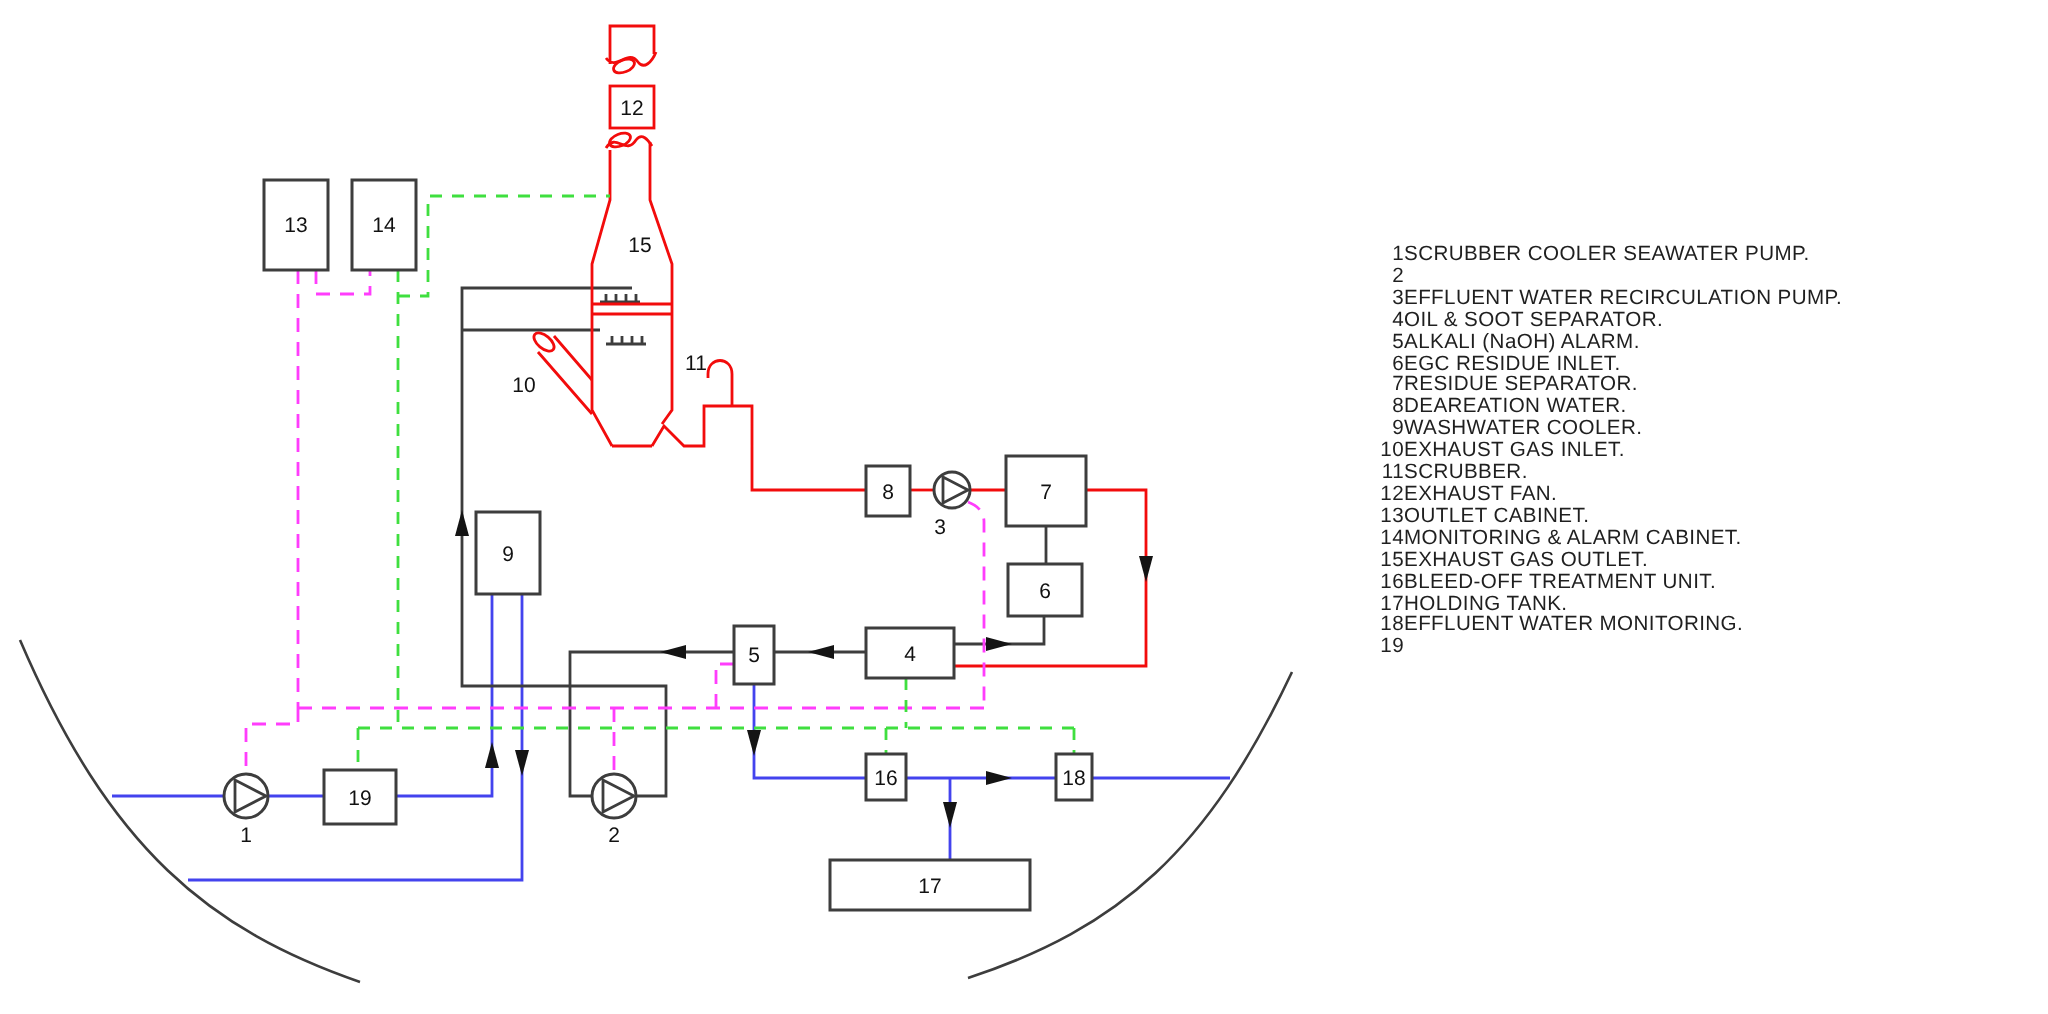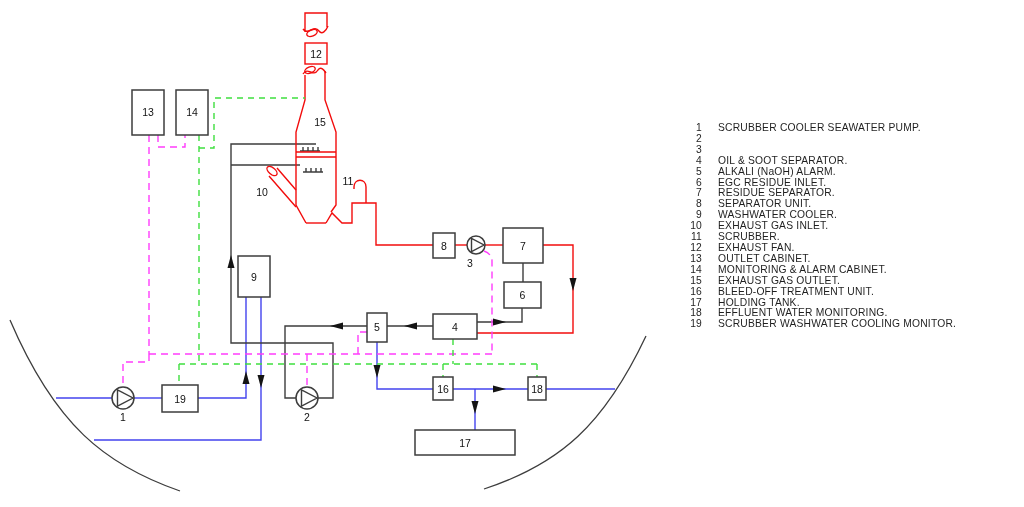--- a/index.html
+++ b/index.html
@@ -21,21 +21,21 @@
   .bx{fill:#fff;stroke:var(--line);stroke-width:1.5px;}
   .bxr{fill:#fff;stroke:var(--red);stroke-width:1.4px;}
   .pc{fill:#fff;stroke:var(--line);stroke-width:1.5px;}
   .pt{fill:none;stroke:var(--line);stroke-width:1.4px;stroke-linejoin:miter;}
   .ar{fill:#141414;stroke:none;}
   text.nl{font:10.5px "Liberation Sans",sans-serif;fill:#111;text-anchor:middle;}
   
   #legend{position:absolute;left:686px;top:123px;width:332px;color:var(--text);}
   .leg-row{display:flex;line-height:10.9px;font-size:10.3px;letter-spacing:0.2px;white-space:nowrap;}
   .leg-num{width:16px;text-align:right;flex:0 0 16px;}
-  .leg-txt{margin-left:16px;}
+  .leg-txt{}
 </style>
 </head>
 <body>
 
 <svg id="diagram" width="680" height="507" viewBox="0 0 680 507" xmlns="http://www.w3.org/2000/svg">
 
   <path class="hull" d="M10,320 C55,425 105,465 180,491"></path>
   <path class="hull" d="M646,336 C604,425 560,464 484,489"></path>
 
   <g>
@@ -166,40 +166,41 @@
 <div id="legend">
   <div class="leg-row">
       <span class="leg-num">1</span>
       <span class="leg-txt">SCRUBBER COOLER SEAWATER PUMP.</span>
     </div>
   <div class="leg-row">
       <span class="leg-num">2</span>
     </div>
   <div class="leg-row">
       <span class="leg-num">3</span>
+      <span class="leg-txt">EFFLUENT WATER RECIRCULATION PUMP.</span>
     </div>
   <div class="leg-row">
       <span class="leg-num">4</span>
       <span class="leg-txt">OIL &amp; SOOT SEPARATOR.</span>
     </div>
   <div class="leg-row">
       <span class="leg-num">5</span>
       <span class="leg-txt">ALKALI (NaOH) ALARM.</span>
     </div>
   <div class="leg-row">
       <span class="leg-num">6</span>
       <span class="leg-txt">EGC RESIDUE INLET.</span>
     </div>
   <div class="leg-row">
       <span class="leg-num">7</span>
       <span class="leg-txt">RESIDUE SEPARATOR.</span>
     </div>
   <div class="leg-row">
       <span class="leg-num">8</span>
-      <span class="leg-txt">SEPARATOR UNIT.</span>
+      <span class="leg-txt">DEAREATION WATER.</span>
     </div>
   <div class="leg-row">
       <span class="leg-num">9</span>
       <span class="leg-txt">WASHWATER COOLER.</span>
     </div>
   <div class="leg-row">
       <span class="leg-num">10</span>
       <span class="leg-txt">EXHAUST GAS INLET.</span>
     </div>
   <div class="leg-row">
@@ -229,15 +230,14 @@
   <div class="leg-row">
       <span class="leg-num">17</span>
       <span class="leg-txt">HOLDING TANK.</span>
     </div>
   <div class="leg-row">
       <span class="leg-num">18</span>
       <span class="leg-txt">EFFLUENT WATER MONITORING.</span>
     </div>
   <div class="leg-row">
       <span class="leg-num">19</span>
-      <span class="leg-txt">SCRUBBER WASHWATER COOLING MONITOR.</span>
     </div>
 </div>
 
 </body></html>

